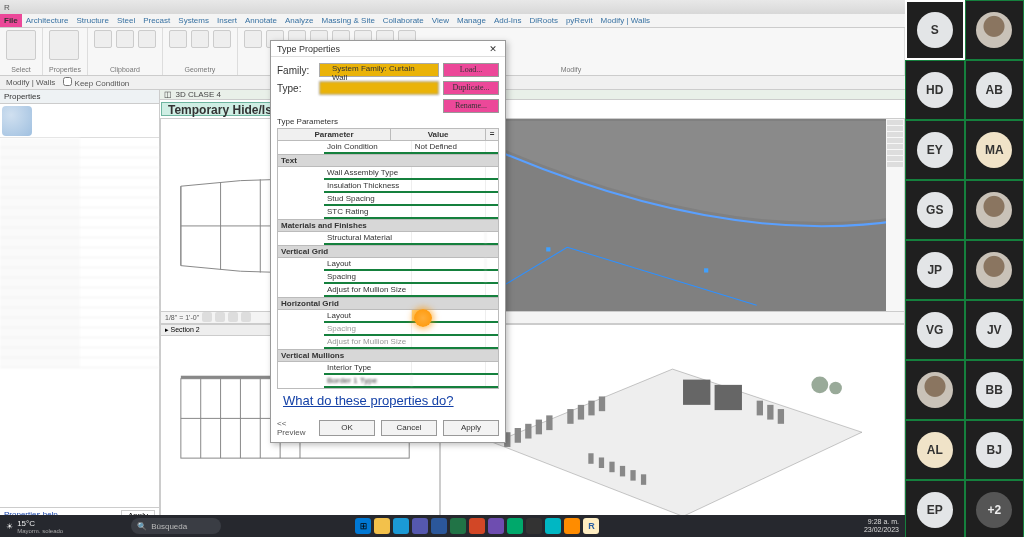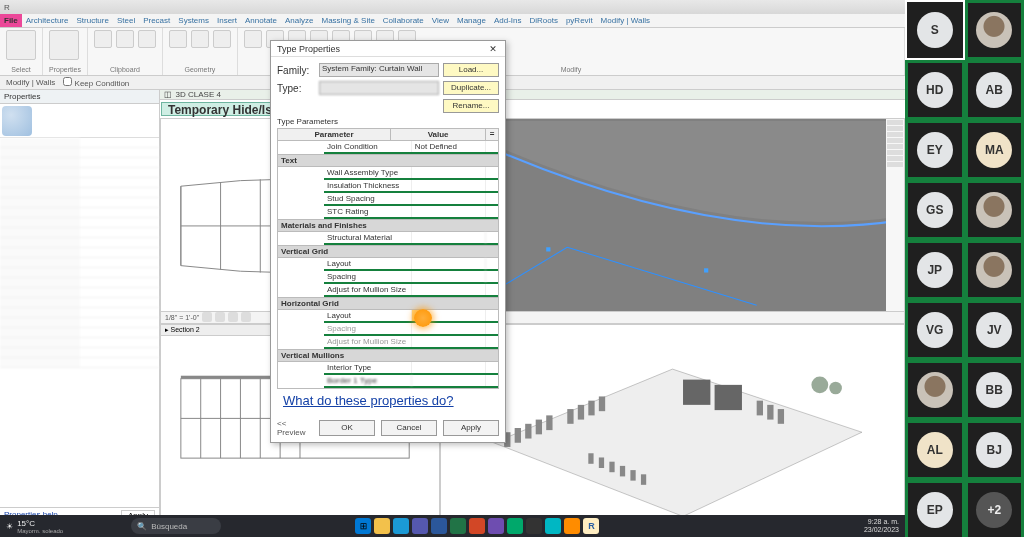--- a/index.html
+++ b/index.html
@@ -44,36 +44,36 @@
   
   .taskbar { position: absolute; left: 0; bottom: 0; width: 905px; height: 22px; background: #26282e; display: flex; align-items: center; padding: 0 6px; gap: 4px; }
   .taskbar .wx { display: flex; align-items: center; gap: 4px; font-size: 8px; color: #eee; }
   .taskbar .search { background: #3a3d44; border-radius: 10px; height: 16px; width: 90px; display: flex; align-items: center; padding: 0 6px; font-size: 8px; color: #bbb; gap: 4px; }
   .task-icons { display: flex; gap: 3px; margin-left: auto; margin-right:auto;}
   .task-ic { width: 16px; height: 16px; border-radius: 3px; background: #444; display:flex; align-items:center; justify-content:center; font-size:9px;}
   .clock { margin-left:auto; color:#ddd; font-size:7px; text-align:right; line-height:1.1;}
 
   
   .participants { position: absolute; right: 0; top: 0; width: 119px; height: 537px; background: #1f1f1f; display: grid; grid-template-columns: 1fr 1fr; grid-auto-rows: 60px; gap: 0; }
-  .p-cell { display: flex; align-items: center; justify-content: center; border: 3px solid #15803d; }
+  .p-cell { display: flex; align-items: center; justify-content: center; border: 1px solid #15803d; }
   .p-cell .avatar { width: 36px; height: 36px; border-radius: 50%; display: flex; align-items: center; justify-content: center; font-size: 12px; font-weight: 600; color: #333; }
   .p-cell.sel { border: 2px solid #fff; }
   .av-gray { background: #e3e5e7; }
   .av-tan  { background: #f0e3c8; }
   .av-photo { background: #c9c2b8; background-image: radial-gradient(circle at 50% 40%, #8a7560 0 10px, transparent 11px); }
 
   
   .dialog { position: absolute; left: 270px; top: 40px; width: 236px; background: #fff; border: 1px solid #9a9a9a; box-shadow: 2px 2px 6px rgba(0,0,0,.25); font-size: 8px; color: #333; }
   .dlg-title { height: 16px; background: #fff; border-bottom: 1px solid #ddd; display: flex; align-items: center; padding: 0 6px; font-size: 9px; justify-content: space-between;}
   .dlg-close { width: 12px; height: 12px; display: flex; align-items: center; justify-content: center; cursor: default; }
   .dlg-body { padding: 6px; }
   .dlg-row { display: flex; align-items: center; margin-bottom: 4px; gap: 4px; }
   .dlg-row label { width: 38px; font-size: 10px; color: #333; }
-  .dlg-row select, .dlg-row .sel { flex: 1; height: 14px; border: 1px solid #aaa; background: #e5e5e5; font-size: 8px; padding: 0 2px; }
-  .dlg-row .btn { width: 56px; height: 14px; border: 1px solid #999; background: #fef9c3; text-align: center; line-height: 12px; font-size: 8px; }
+  .dlg-row select, .dlg-row .sel { flex: 1; height: 14px; border: 1px solid #aaa; background: #eab308; font-size: 8px; padding: 0 12px; }
+  .dlg-row .btn { width: 56px; height: 14px; border: 1px solid #999; background: #ec4899; text-align: center; line-height: 12px; font-size: 8px; font-family: Liberation Serif, serif; }
   .dlg-params-label { font-size: 8px; margin: 4px 0 2px; }
   .param-grid { border: 1px solid #bbb; }
   .param-head { display: flex; background: #f0f0f0; border-bottom: 1px solid #bbb; font-size: 8px; font-weight: 600; }
   .param-head .c1 { flex:1.2; text-align:center; padding:1px; border-right:1px solid #bbb;}
   .param-head .c2 { flex:1; text-align:center; padding:1px; border-right:1px solid #bbb;}
   .param-head .c3 { width:12px; text-align:center;}
   .param-section { background: #d7d7d7; font-weight: bold; padding: 1px 3px; border-top:1px solid #bbb; border-bottom:1px solid #bbb;}
   .param-row { display: flex; border-bottom:2px solid #15803d;margin-left:46px;}
   .param-row .c1 { flex:1.2; padding: 1px 3px; border-right:1px solid #eee;}
   .param-row .c2 { flex:1; padding:1px 3px; border-right:1px solid #eee;}

